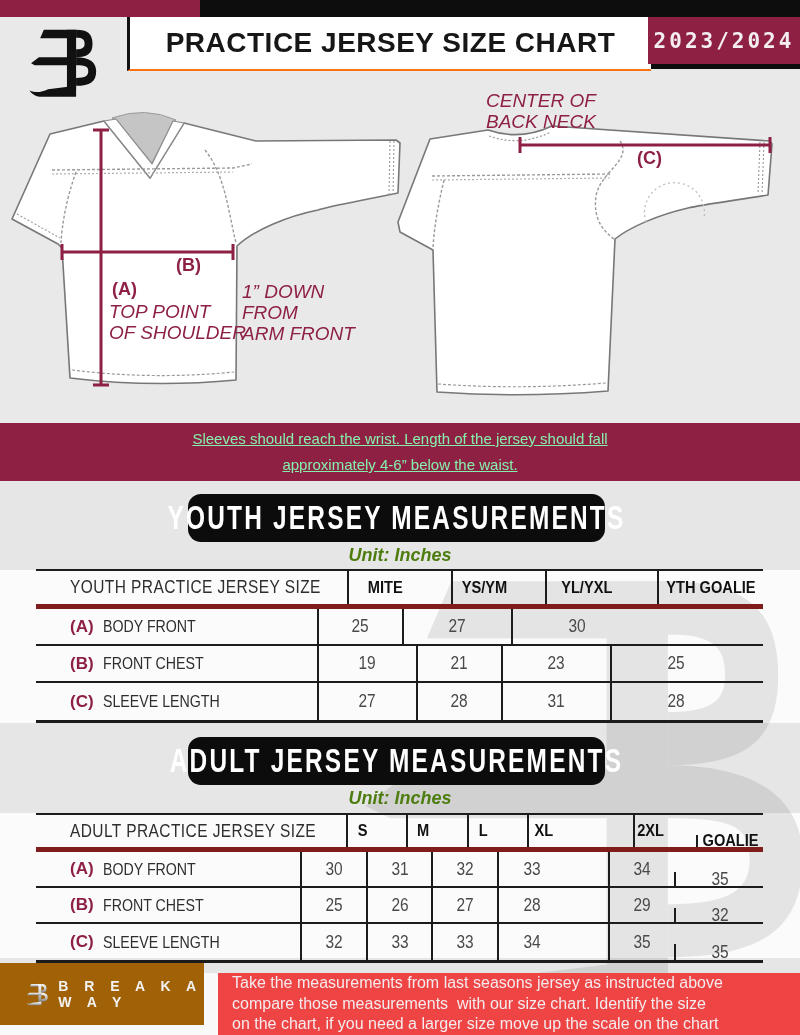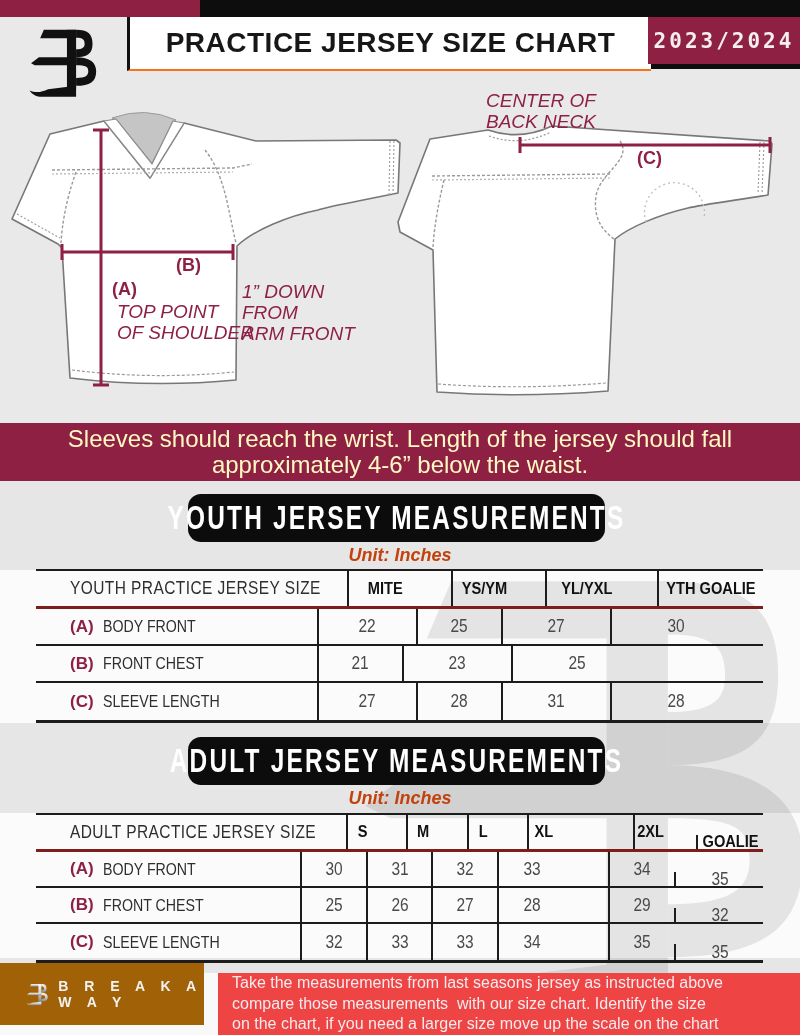--- a/index.html
+++ b/index.html
@@ -28,32 +28,32 @@
   .table-white-2{left:0;top:813px;width:800px;height:145px;background:#FBFBFB;z-index:0;}
   .watermark{left:345px;top:548px;width:470px;height:512px;z-index:1;opacity:.085;}
   
   .jersey-svg{left:0;top:90px;width:800px;height:330px;z-index:2;}
   .anno{z-index:3;color:#8E2143;}
   .anno-key{font-size:18px;font-weight:800;}
   .anno-cap{font-style:italic;font-size:19px;line-height:21px;font-weight:500;}
   
   .banner{left:0;top:423px;width:800px;height:58px;background:#8E2143;z-index:2;
     display:flex;flex-direction:column;align-items:center;justify-content:center;}
-  .banner div{color:#fef9c3;font-size:24px;line-height:26px;}
+  .banner div{color:#86efac;font-size:15px;line-height:26px;text-decoration:underline;}
   
   .sec-box{left:188px;width:417px;height:48px;background:#0C0C0C;border-radius:13px;z-index:2;
     display:flex;align-items:center;justify-content:center;}
   .sec-box span{display:inline-block;transform:scaleX(.74);white-space:nowrap;
     color:#ffffff;font-size:33px;font-weight:700;letter-spacing:3px;}
   .unit-line{left:0;width:800px;text-align:center;z-index:2;
-    font-style:italic;font-size:18px;font-weight:600;color:#c2410c;}
+    font-style:italic;font-size:18px;font-weight:600;color:#4d7c0f;}
   
   .size-table{left:36px;width:727px;z-index:2;border-top:2px solid #1c1c1c;border-bottom:3px solid #1c1c1c;}
   .t-row{display:flex;box-sizing:border-box;}
-  .t-row.header{border-bottom:3px solid #7f1d1d;gap:30px;}
+  .t-row.header{border-bottom:5px solid #7f1d1d;gap:30px;}
   .t-row.mid{border-bottom:2px solid #1c1c1c;}
   .t-cell{box-sizing:border-box;display:flex;align-items:center;justify-content:center;}
   .t-cell.first{justify-content:flex-start;padding-left:34px;}
   .t-cell.vline{border-left:2px solid #1c1c1c;}
   .cond{display:inline-block;transform:scaleX(.86);white-space:nowrap;}
   .cond-l{display:inline-block;transform:scaleX(.86);transform-origin:0 50%;white-space:nowrap;}
   .col-head{font-size:17px;font-weight:700;color:#111;}
   .col-head-first{font-size:18px;font-weight:400;color:#2e2e2e;letter-spacing:.5px;}
   .row-key{font-size:17px;font-weight:800;color:#8E2143;margin-right:9px;}
   .row-label{font-size:16.5px;font-weight:500;color:#2e2e2e;}
@@ -147,21 +147,21 @@
   </g>
 
   <g stroke="#8E2143" stroke-width="3">
     <path d="M101,130 L101,385 M93,130 L109,130 M93,385 L109,385"></path>
     <path d="M62,252 L233,252 M62,244 L62,260 M233,244 L233,260"></path>
     <path d="M520,145 L770,145 M520,137 L520,153 M770,137 L770,153"></path>
   </g>
 </svg>
 
 <div class="abs anno anno-key" style="left:112px;top:279px;">(A)</div>
-<div class="abs anno anno-cap" style="left:117px;top:301px;">
+<div class="abs anno anno-cap" style="left:109px;top:301px;">
   <div>TOP POINT</div>
   <div>OF SHOULDER</div>
 </div>
 <div class="abs anno anno-key" style="left:176px;top:255px;">(B)</div>
 <div class="abs anno anno-cap" style="left:242px;top:241px;margin-top:40px;">
   <div>1” DOWN</div>
   <div>FROM</div>
   <div>ARM FRONT</div>
 </div>
 <div class="abs anno anno-key" style="left:637px;top:148px;">(C)</div>
@@ -196,37 +196,37 @@
       </div>
     <div class="t-cell vline yw4">
         <span class="cond col-head">YTH GOALIE</span>
       </div>
   </div>
   <div class="t-row mid rowh">
     <div class="t-cell first yw0">
         <span class="row-key">(A)</span>
         <span class="cond-l row-label">BODY FRONT</span>
       </div>
-    <div class="t-cell vline yw1">
-        <span class="cond num">22</span>
-      </div>
     <div class="t-cell vline yw2">
         <span class="cond num">25</span>
       </div>
     <div class="t-cell vline yw3">
         <span class="cond num">27</span>
       </div>
     <div class="t-cell vline yw4">
         <span class="cond num">30</span>
       </div>
   </div>
   <div class="t-row mid rowh">
     <div class="t-cell first yw0">
         <span class="row-key">(B)</span>
         <span class="cond-l row-label">FRONT CHEST</span>
+      </div>
+    <div class="t-cell vline yw1">
+        <span class="cond num">19</span>
       </div>
     <div class="t-cell vline yw2">
         <span class="cond num">21</span>
       </div>
     <div class="t-cell vline yw3">
         <span class="cond num">23</span>
       </div>
     <div class="t-cell vline yw4">
         <span class="cond num">25</span>
       </div>

